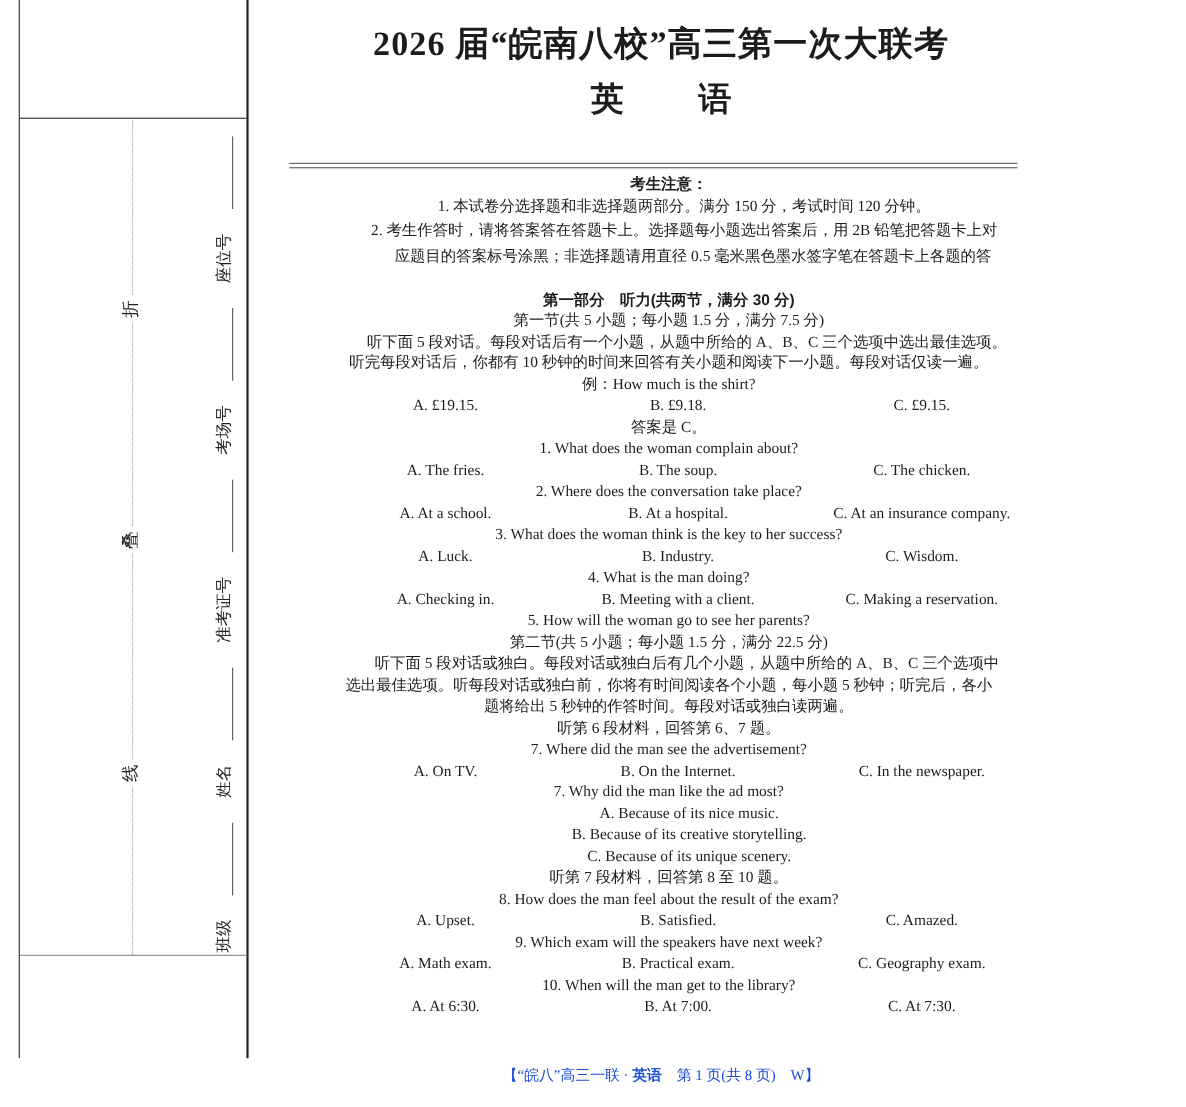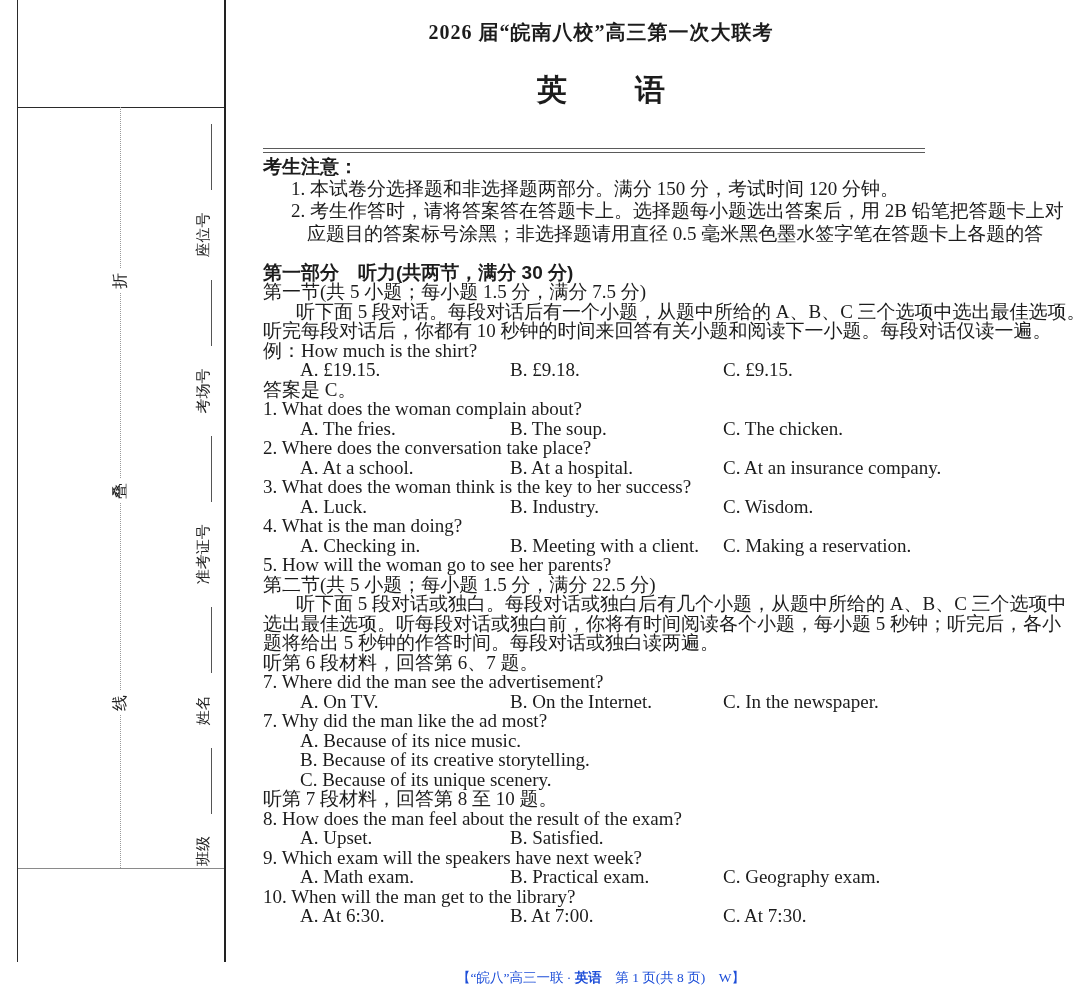--- a/index.html
+++ b/index.html
@@ -16,28 +16,28 @@
   .fold-char{position:absolute;left:108px;width:24px;height:24px;background:#fff;
              transform:rotate(-90deg);font-size:16px;line-height:24px;text-align:center;color:#222;}
   .fields-rot{position:absolute;left:190px;top:866px;width:742px;height:26px;
               transform-origin:0 0;transform:rotate(-90deg);
               display:flex;align-items:center;justify-content:space-between;
               font-size:15px;color:#222;white-space:nowrap;}
   .fblank{display:inline-block;width:66px;height:17px;border-bottom:1px solid #555;}
 
   
   .exam-title{position:absolute;left:263px;top:19px;width:676px;text-align:center;
-              font-size:20px;font-weight:bold;letter-spacing:1px;}
+              font-size:31px;font-weight:bold;letter-spacing:1px;}
   .subject{position:absolute;left:263px;top:70px;width:676px;display:flex;justify-content:center;gap:68px;
            font-size:30px;font-weight:bold;font-family:"Liberation Sans","DejaVu Sans",sans-serif;}
   .title-rule{position:absolute;left:263px;top:148px;width:662px;height:3px;
               border-top:1px solid #5a5a5a;border-bottom:1px solid #5a5a5a;}
 
   
-  .content{position:absolute;left:263px;top:156px;width:690px;font-size:19px;}
+  .content{position:absolute;left:263px;top:156px;width:690px;font-size:14px;text-align:center;}
   .line{white-space:nowrap;}
   .notes{line-height:22.2px;}
   .bodytxt{line-height:19.5px;margin-top:18px;}
   .hd{font-weight:bold;font-family:"Liberation Sans","DejaVu Sans",sans-serif;}
   .ind28{padding-left:28px;}
   .ind33{padding-left:33px;}
   .ind44{padding-left:44px;}
   .opts{display:flex;padding-left:37px;}
   .o1{width:210px;}
   .o2{width:213px;}
@@ -154,20 +154,21 @@
       <div class="line ind37" style="padding-left:37px">A. Because of its nice music.</div>
       <div class="line" style="padding-left:37px">B. Because of its creative storytelling.</div>
       <div class="line" style="padding-left:37px">C. Because of its unique scenery.</div>
 
       <div class="line">听第 7 段材料，回答第 8 至 10 题。</div>
 
       <div class="line">8. How does the man feel about the result of the exam?</div>
       <div class="line opts">
         <span class="o1">A. Upset.</span>
         <span class="o2">B. Satisfied.</span>
+        <span class="o3">C. Amazed.</span>
       </div>
 
       <div class="line">9. Which exam will the speakers have next week?</div>
       <div class="line opts">
         <span class="o1">A. Math exam.</span>
         <span class="o2">B. Practical exam.</span>
         <span class="o3">C. Geography exam.</span>
       </div>
 
       <div class="line">10. When will the man get to the library?</div>

